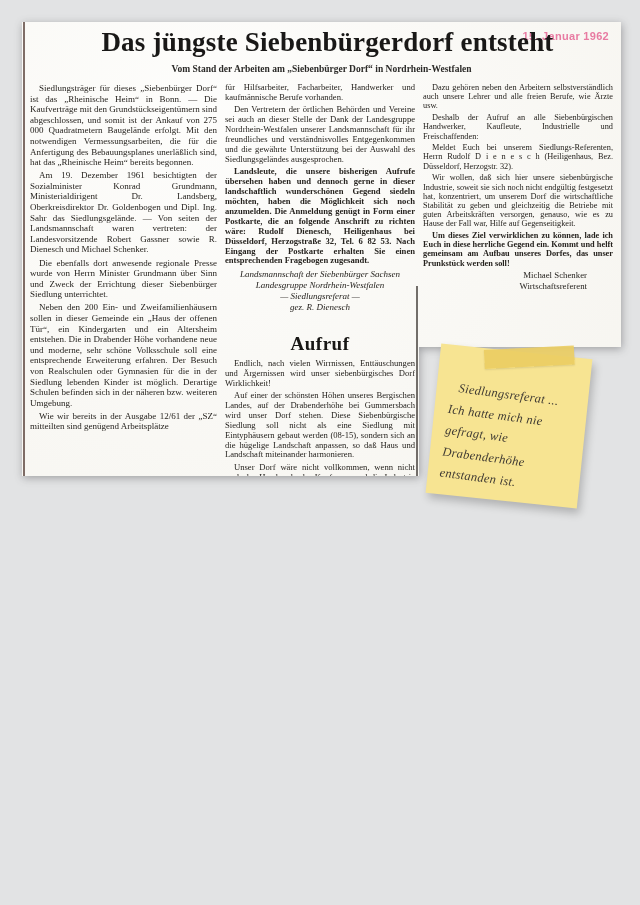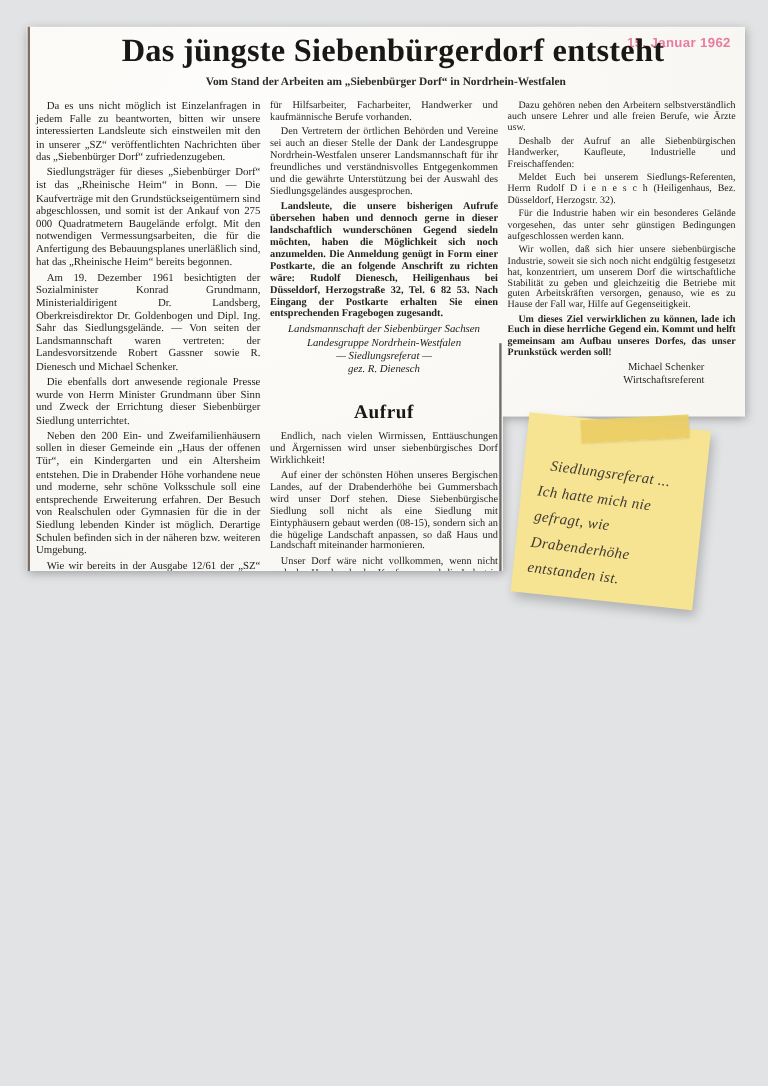--- a/index.html
+++ b/index.html
@@ -44,21 +44,21 @@
   .col{position:absolute;top:61px;text-align:justify;}
   .col p{margin:0 0 2.5px;text-indent:9px;}
   .col p.noindent{text-indent:0;}
   .col p.bold{font-weight:bold;}
   .col-left{left:8px;width:187px;font-size:9px;line-height:10.6px;}
   .col-mid{left:203px;width:190px;font-size:8.6px;line-height:9.9px;}
   .col-right{left:401px;width:190px;font-size:8.3px;line-height:9.2px;}
   .sigblock{margin:2px 0 21px;}
   .sigblock div{text-align:center;font-style:italic;font-size:9px;line-height:11px;}
   .aufruf{
-    text-align:center;font-weight:bold;font-size:16px;line-height:20px;
+    text-align:center;font-weight:bold;font-size:19px;line-height:20px;
     margin:5px 0 5px;letter-spacing:.5px;color:#181715;
   }
   .sig-right{margin-top:1px;}
   .sig-right div{text-align:right;padding-right:26px;font-size:8.8px;line-height:11px;}
   .note{
     position:absolute;left:433px;top:351px;width:152px;height:150px;
     background:var(--note-yellow);
     transform:rotate(6deg);
     box-shadow:3px 5px 9px rgba(0,0,0,.22);
   }
@@ -83,21 +83,20 @@
 <div class="clip-wrap">
   <div class="clipping">
     <div class="scan-edge-left"></div>
     <div class="scan-crease"></div>
 
     <div class="date">15. Januar 1962</div>
     <div class="title">Das jüngste Siebenbürgerdorf entsteht</div>
     <div class="subtitle">Vom Stand der Arbeiten am „Siebenbürger Dorf“ in Nordrhein-Westfalen</div>
 
     <div class="col col-left">
-      <p>Da es uns nicht möglich ist Einzelanfragen in jedem Falle zu beantworten, bitten wir unsere interessierten Landsleute sich einstweilen mit den in unserer „SZ“ veröffentlichten Nachrichten über das „Siebenbürger Dorf“ zufriedenzugeben.</p>
       <p>Siedlungsträger für dieses „Siebenbürger Dorf“ ist das „Rheinische Heim“ in Bonn. — Die Kaufverträge mit den Grundstückseigentümern sind abgeschlossen, und somit ist der Ankauf von 275 000 Quadratmetern Baugelände erfolgt. Mit den notwendigen Vermessungsarbeiten, die für die Anfertigung des Bebauungsplanes unerläßlich sind, hat das „Rheinische Heim“ bereits begonnen.</p>
       <p>Am 19. Dezember 1961 besichtigten der Sozialminister Konrad Grundmann, Ministerialdirigent Dr. Landsberg, Oberkreisdirektor Dr. Goldenbogen und Dipl. Ing. Sahr das Siedlungsgelände. — Von seiten der Landsmannschaft waren vertreten: der Landesvorsitzende Robert Gassner sowie R. Dienesch und Michael Schenker.</p>
       <p>Die ebenfalls dort anwesende regionale Presse wurde von Herrn Minister Grundmann über Sinn und Zweck der Errichtung dieser Siebenbürger Siedlung unterrichtet.</p>
       <p>Neben den 200 Ein- und Zweifamilienhäusern sollen in dieser Gemeinde ein „Haus der offenen Tür“, ein Kindergarten und ein Altersheim entstehen. Die in Drabender Höhe vorhandene neue und moderne, sehr schöne Volksschule soll eine entsprechende Erweiterung erfahren. Der Besuch von Realschulen oder Gymnasien für die in der Siedlung lebenden Kinder ist möglich. Derartige Schulen befinden sich in der näheren bzw. weiteren Umgebung.</p>
       <p>Wie wir bereits in der Ausgabe 12/61 der „SZ“ mitteilten sind genügend Arbeitsplätze</p>
     </div>
 
     <div class="col col-mid">
       <p class="noindent">für Hilfsarbeiter, Facharbeiter, Handwerker und kaufmännische Berufe vorhanden.</p>
       <p>Den Vertretern der örtlichen Behörden und Vereine sei auch an dieser Stelle der Dank der Landesgruppe Nordrhein-Westfalen unserer Landsmannschaft für ihr freundliches und verständnisvolles Entgegenkommen und die gewährte Unterstützung bei der Auswahl des Siedlungsgeländes ausgesprochen.</p>
@@ -112,21 +111,20 @@
       <p>Endlich, nach vielen Wirrnissen, Enttäuschungen und Ärgernissen wird unser siebenbürgisches Dorf Wirklichkeit!</p>
       <p>Auf einer der schönsten Höhen unseres Bergischen Landes, auf der Drabenderhöhe bei Gummersbach wird unser Dorf stehen. Diese Siebenbürgische Siedlung soll nicht als eine Siedlung mit Eintyphäusern gebaut werden (08-15), sondern sich an die hügelige Landschaft anpassen, so daß Haus und Landschaft miteinander harmonieren.</p>
       <p>Unser Dorf wäre nicht vollkommen, wenn nicht auch das Handwerk, der Kaufmann und die Industrie in ihm ansässig sind.</p>
       <p>Wir wollen keine Arbeitersiedlung mit ein-</p>
     </div>
 
     <div class="col col-right">
       <p>Dazu gehören neben den Arbeitern selbstverständlich auch unsere Lehrer und alle freien Berufe, wie Ärzte usw.</p>
       <p>Deshalb der Aufruf an alle Siebenbürgischen Handwerker, Kaufleute, Industrielle und Freischaffenden:</p>
       <p>Meldet Euch bei unserem Siedlungs-Referenten, Herrn Rudolf D i e n e s c h (Heiligenhaus, Bez. Düsseldorf, Herzogstr. 32).</p>
-      <p>Für die Industrie haben wir ein besonderes Gelände vorgesehen, das unter sehr günstigen Bedingungen aufgeschlossen werden kann.</p>
       <p>Wir wollen, daß sich hier unsere siebenbürgische Industrie, soweit sie sich noch nicht endgültig festgesetzt hat, konzentriert, um unserem Dorf die wirtschaftliche Stabilität zu geben und gleichzeitig die Betriebe mit guten Arbeitskräften versorgen, genauso, wie es zu Hause der Fall war, Hilfe auf Gegenseitigkeit.</p>
       <p class="bold">Um dieses Ziel verwirklichen zu können, lade ich Euch in diese herrliche Gegend ein. Kommt und helft gemeinsam am Aufbau unseres Dorfes, das unser Prunkstück werden soll!</p>
       <div class="sig-right">
         <div>Michael Schenker</div>
         <div>Wirtschaftsreferent</div>
       </div>
     </div>
   </div>
 </div>
 

